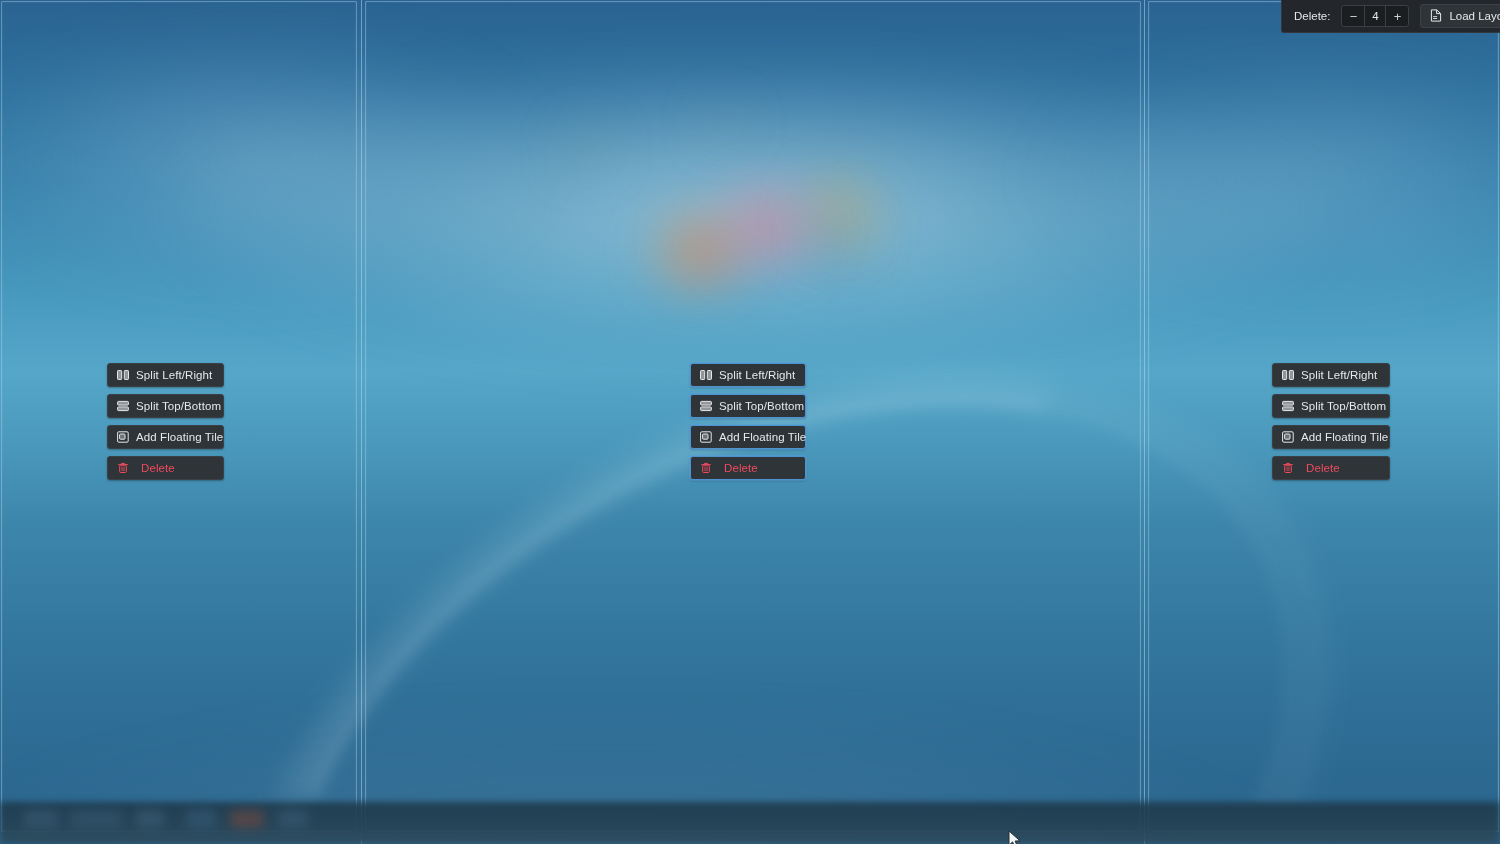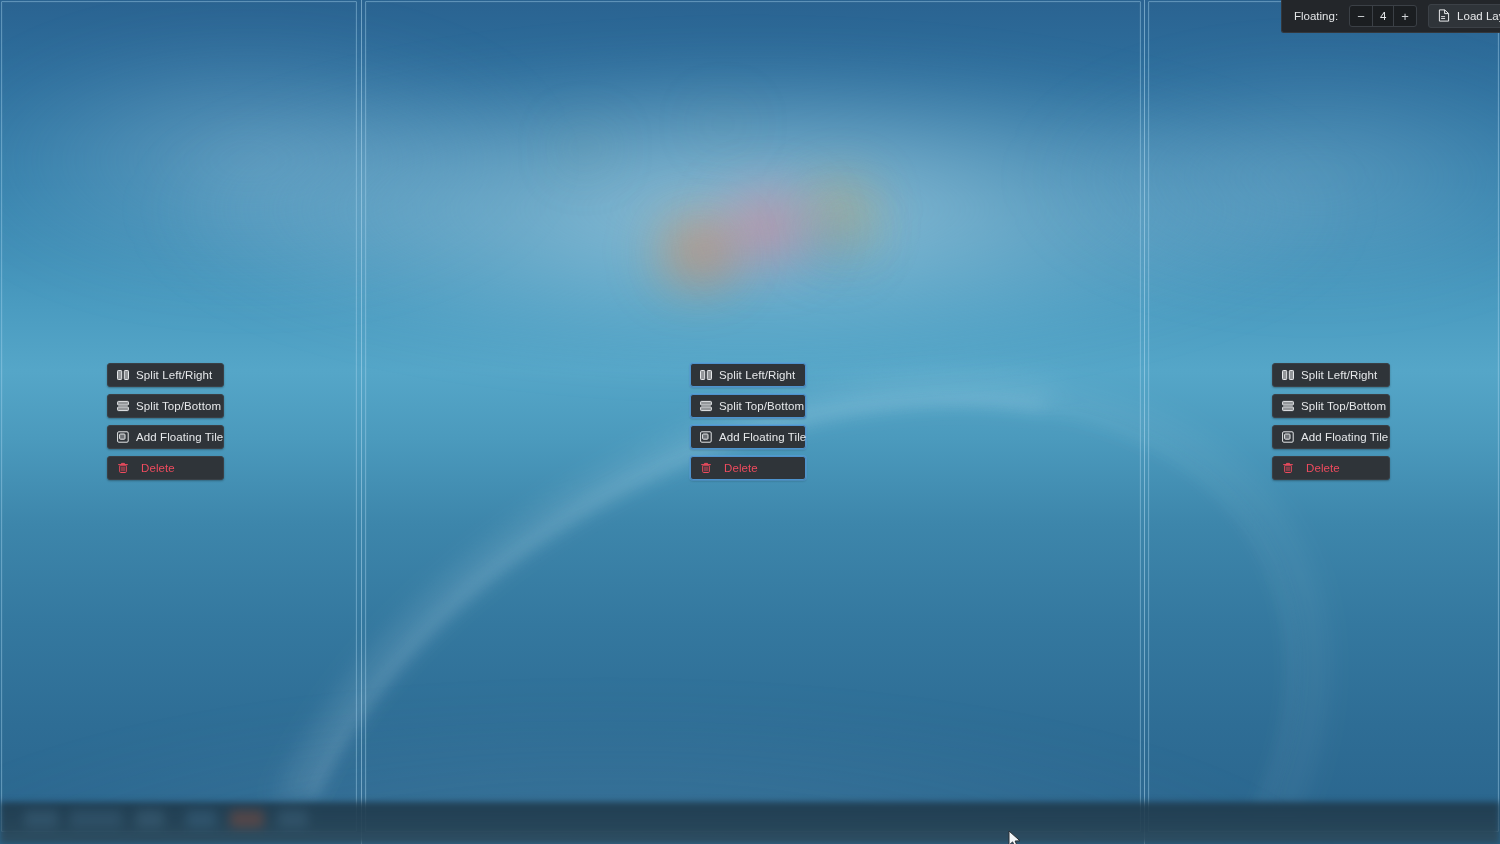--- a/index.html
+++ b/index.html
@@ -354,21 +354,21 @@
           <path d="M4.5 2.4V1.4h3v1" stroke="#ef4b5e" stroke-width="1" stroke-linejoin="round"></path>
           <rect x="2.7" y="3.2" width="6.6" height="7.3" rx="0.9" stroke="#ef4b5e" stroke-width="1"></rect>
           <path d="M5.0 5.0v3.8M7.0 5.0v3.8" stroke="#ef4b5e" stroke-width="0.9" stroke-linecap="round"></path>
         </svg>
       </span>
       <span>Delete</span>
     </div>
   </div>
 
   <div class="toolbar">
-    <span class="tb-label">Floating:</span>
+    <span class="tb-label">Delete:</span>
 
     <div class="stepper">
       <div class="step-btn">−</div>
       <div class="step-val">4</div>
       <div class="step-btn">+</div>
     </div>
 
     <div class="tb-btn">
       <span class="ico">
         <svg width="12" height="13" viewBox="0 0 12 13" fill="none">

